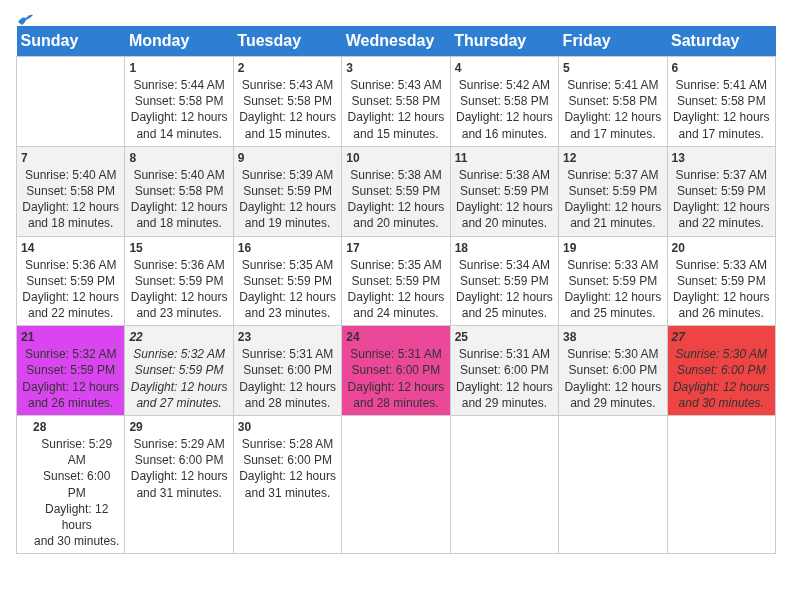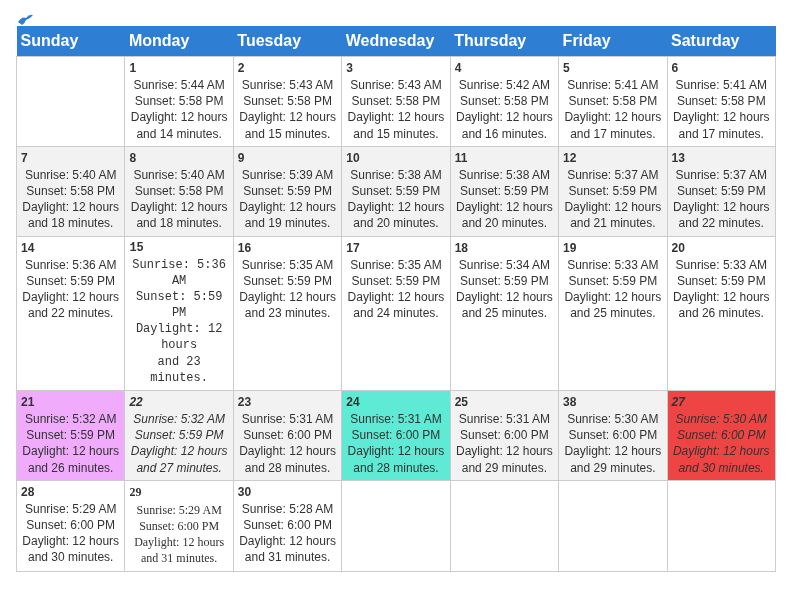--- a/index.html
+++ b/index.html
@@ -207,21 +207,21 @@
         </td>
       </tr>
       <tr>
         <td style="background-color: rgb(255, 255, 255);">
           <span class="day-num">14</span>
           <div class="day-info" style="white-space: pre-line;">Sunrise: 5:36 AM
 Sunset: 5:59 PM
 Daylight: 12 hours
 and 22 minutes.</div>
         </td>
-        <td style="background-color: rgb(255, 255, 255); font-family: Liberation Mono, monospace;">
+        <td style="background-color: rgb(255, 255, 255);">
           <span class="day-num">15</span>
           <div class="day-info" style="white-space: pre-line;">Sunrise: 5:36 AM
 Sunset: 5:59 PM
 Daylight: 12 hours
 and 23 minutes.</div>
         </td>
         <td style="background-color: rgb(255, 255, 255);">
           <span class="day-num">16</span>
           <div class="day-info" style="white-space: pre-line;">Sunrise: 5:35 AM
 Sunset: 5:59 PM
@@ -251,42 +251,42 @@
         </td>
         <td style="background-color: rgb(255, 255, 255);">
           <span class="day-num">20</span>
           <div class="day-info" style="white-space: pre-line;">Sunrise: 5:33 AM
 Sunset: 5:59 PM
 Daylight: 12 hours
 and 26 minutes.</div>
         </td>
       </tr>
       <tr>
-        <td style="background-color: #f0abfc; margin-left: 20px;">
+        <td style="background-color: #d946ef; margin-left: 20px;">
           <span class="day-num">21</span>
           <div class="day-info" style="white-space: pre-line;">Sunrise: 5:32 AM
 Sunset: 5:59 PM
 Daylight: 12 hours
 and 26 minutes.</div>
         </td>
         <td style="background-color: rgb(242, 242, 242); font-style: italic;">
           <span class="day-num">22</span>
           <div class="day-info" style="white-space: pre-line;">Sunrise: 5:32 AM
 Sunset: 5:59 PM
 Daylight: 12 hours
 and 27 minutes.</div>
         </td>
         <td style="background-color: rgb(242, 242, 242);">
           <span class="day-num">23</span>
           <div class="day-info" style="white-space: pre-line;">Sunrise: 5:31 AM
 Sunset: 6:00 PM
 Daylight: 12 hours
 and 28 minutes.</div>
         </td>
-        <td style="background-color: #5eead4;">
+        <td style="background-color: #ec4899;">
           <span class="day-num">24</span>
           <div class="day-info" style="white-space: pre-line;">Sunrise: 5:31 AM
 Sunset: 6:00 PM
 Daylight: 12 hours
 and 28 minutes.</div>
         </td>
         <td style="background-color: rgb(242, 242, 242);">
           <span class="day-num">25</span>
           <div class="day-info" style="white-space: pre-line;">Sunrise: 5:31 AM
 Sunset: 6:00 PM
@@ -302,28 +302,28 @@
         </td>
         <td style="background-color: #ef4444; font-style: italic;">
           <span class="day-num">27</span>
           <div class="day-info" style="white-space: pre-line;">Sunrise: 5:30 AM
 Sunset: 6:00 PM
 Daylight: 12 hours
 and 30 minutes.</div>
         </td>
       </tr>
       <tr>
-        <td style="background-color: rgb(255, 255, 255);">
+        <td style="background-color: rgb(255, 255, 255); padding-left: 16px;">
           <span class="day-num">28</span>
           <div class="day-info" style="white-space: pre-line;">Sunrise: 5:29 AM
 Sunset: 6:00 PM
 Daylight: 12 hours
 and 30 minutes.</div>
         </td>
-        <td style="background-color: rgb(255, 255, 255); font-family: Liberation Serif, serif;">
+        <td style="background-color: rgb(255, 255, 255);">
           <span class="day-num">29</span>
           <div class="day-info" style="white-space: pre-line;">Sunrise: 5:29 AM
 Sunset: 6:00 PM
 Daylight: 12 hours
 and 31 minutes.</div>
         </td>
         <td style="background-color: rgb(255, 255, 255);">
           <span class="day-num">30</span>
           <div class="day-info" style="white-space: pre-line;">Sunrise: 5:28 AM
 Sunset: 6:00 PM

